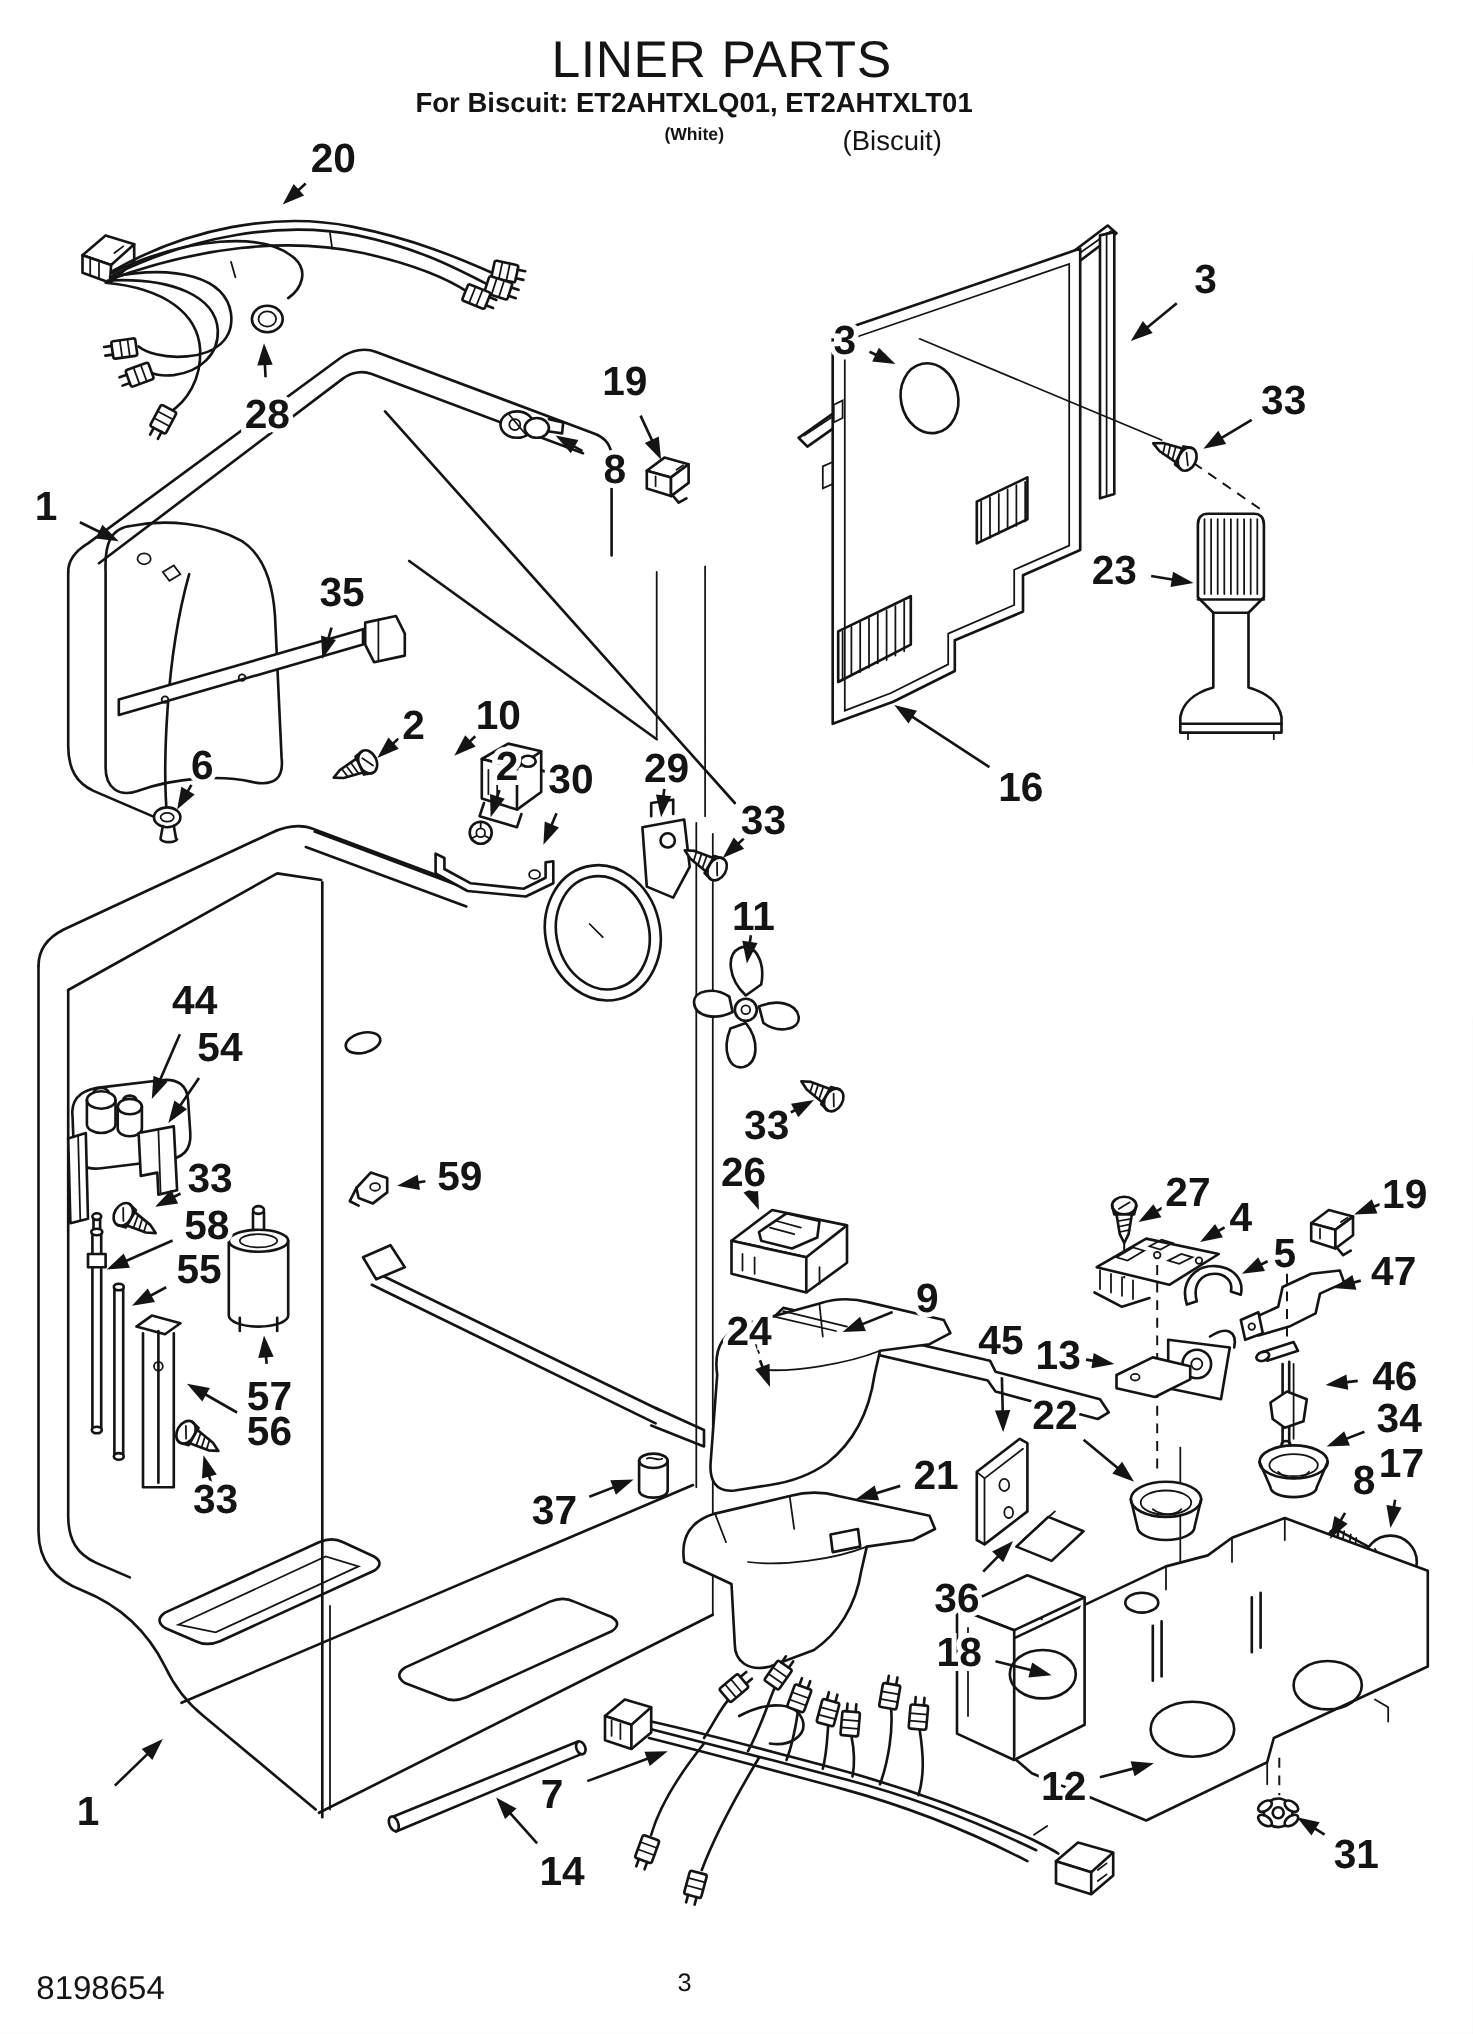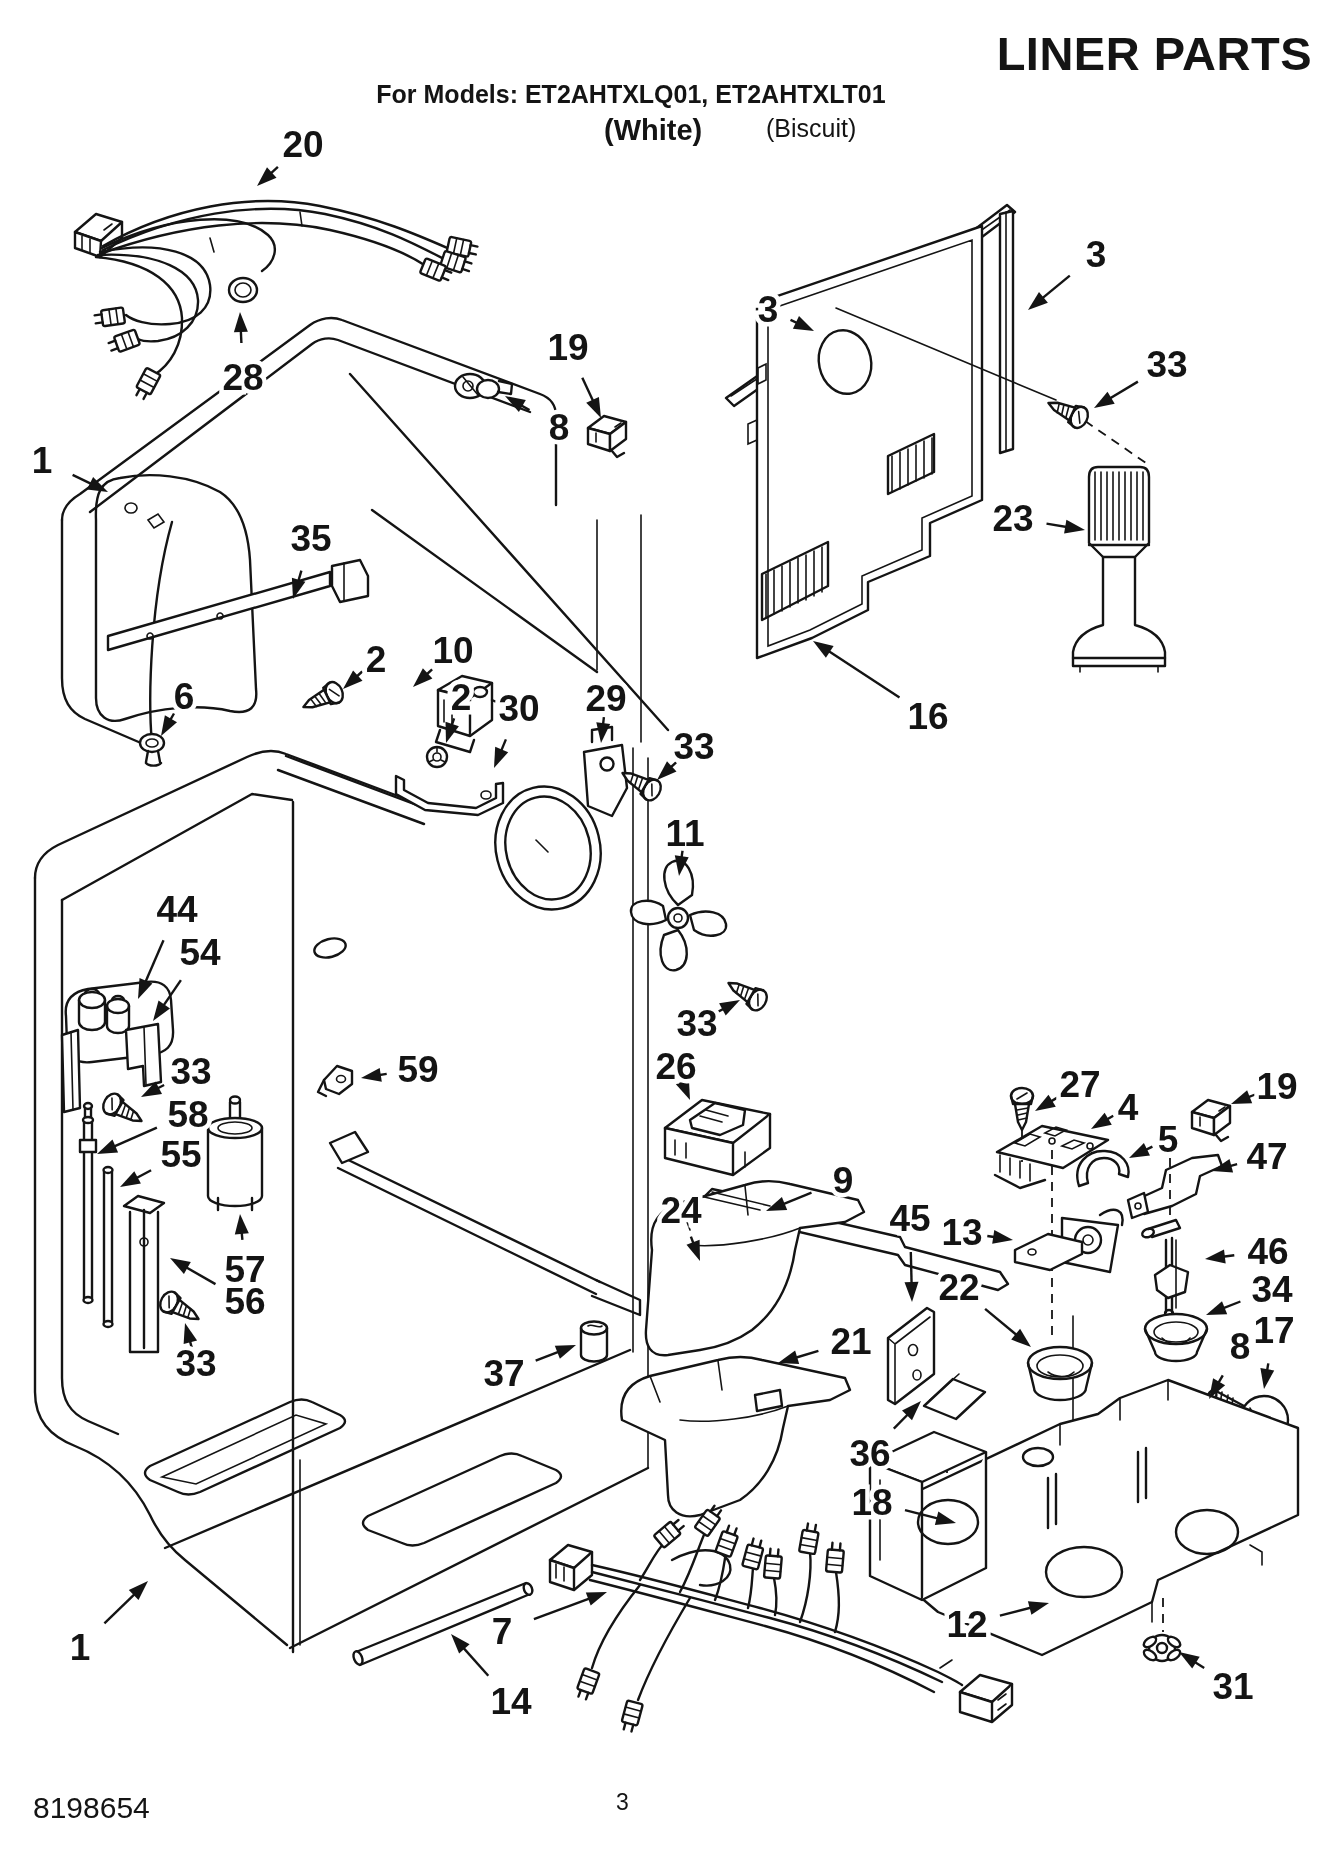--- a/index.html
+++ b/index.html
@@ -1,38 +1,38 @@
 <!DOCTYPE html>
 <html><head>
 <meta charset="utf-8">
 <style>
   html,body{margin:0;padding:0;background:#ddd;}
   .page{position:relative;width:1339px;height:1849px;background:#fff;
         font-family:"Liberation Sans",sans-serif;color:var(--ink,#141414);overflow:hidden;}
-  .title{position:absolute;top:26px;left:0;width:1312px;text-align:right;
-         font-size:47px;font-weight:bold;letter-spacing:.5px;}
+  .title{position:absolute;top:26px;left:0;width:1312px;text-align:center;
+         font-size:47px;font-weight:normal;letter-spacing:.5px;}
   .models{position:absolute;top:80px;left:0;width:1262px;text-align:center;
           font-size:25px;font-weight:bold;}
-  .color-left{position:absolute;top:114px;left:604px;font-size:29px;font-weight:bold;}
+  .color-left{position:absolute;top:114px;left:604px;font-size:16px;font-weight:bold;}
   .color-right{position:absolute;top:114px;left:766px;font-size:25px;font-weight:normal;}
   .doc-number{position:absolute;top:1791px;left:33px;font-size:30px;}
   .page-number{position:absolute;top:1789px;left:616px;font-size:23px;}
   svg.diagram{position:absolute;left:0;top:0;}
   .ln{fill:none;stroke:var(--ink,#141414);stroke-width:2.4;stroke-linecap:round;stroke-linejoin:round;}
   .lw{fill:#fff;stroke:var(--ink,#141414);stroke-width:2.4;stroke-linejoin:round;}
   .th{fill:none;stroke:var(--ink,#141414);stroke-width:1.6;stroke-linecap:round;}
   .dash{fill:none;stroke:var(--ink,#141414);stroke-width:1.8;stroke-dasharray:9 7;}
 </style>
 </head>
 <body>
 
 <div class="page" style="--ink: #141414;">
 
   <div class="title">LINER PARTS</div>
-  <div class="models">For Models: ET2AHTXLQ01, ET2AHTXLT01</div>
+  <div class="models">For Biscuit: ET2AHTXLQ01, ET2AHTXLT01</div>
   <div class="color-left">(White)</div>
   <div class="color-right">(Biscuit)</div>
 
   <svg id="diagram-svg" class="diagram" width="1339" height="1849" viewBox="0 0 1339 1849">
 
     <defs>
       <g id="sym-screw">
         <ellipse class="lw" cx="-8" cy="0" rx="8" ry="11"></ellipse>
         <path class="ln" d="M -8,-11 L 0,-9 L 0,9 L -8,11"></path>
         <path class="lw" d="M 0,-7 L 18,-4 L 26,0 L 18,4 L 0,7 Z"></path>

